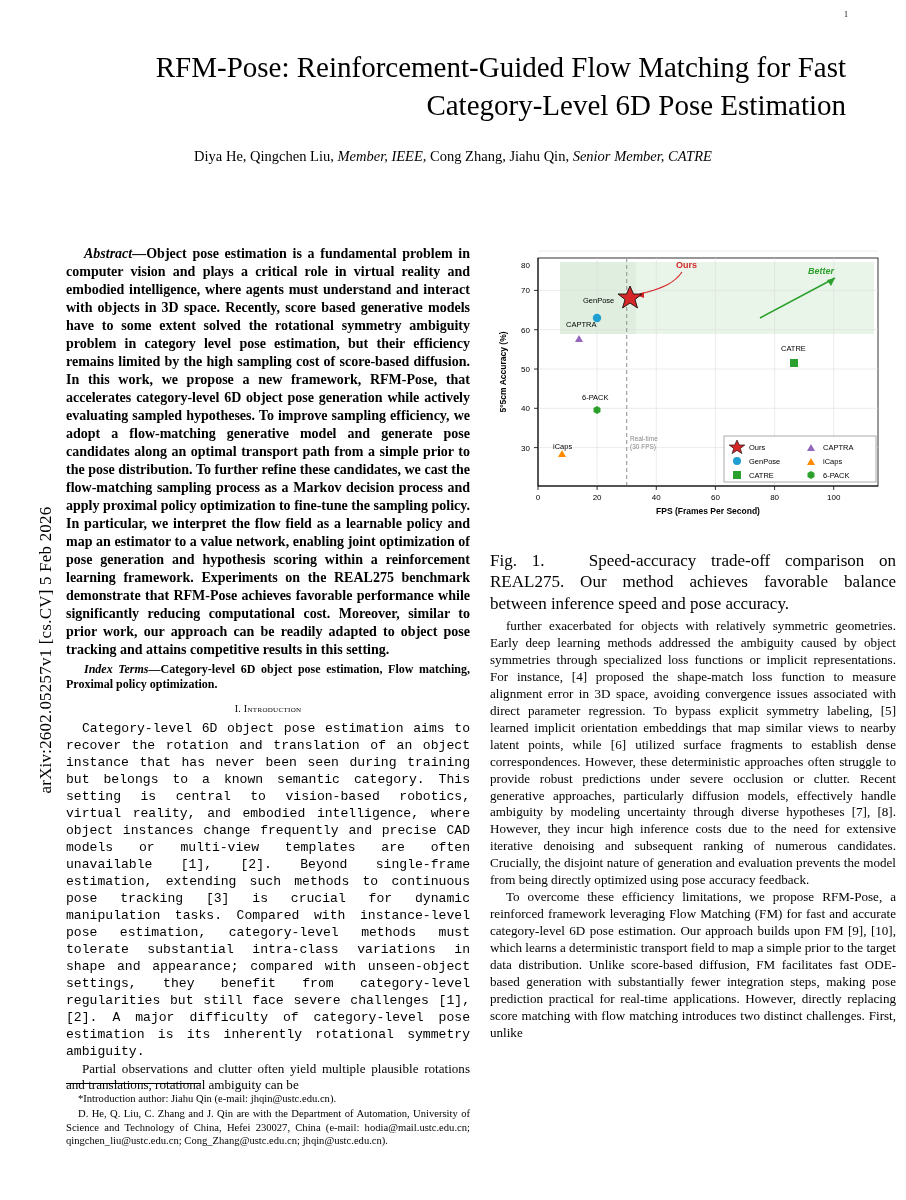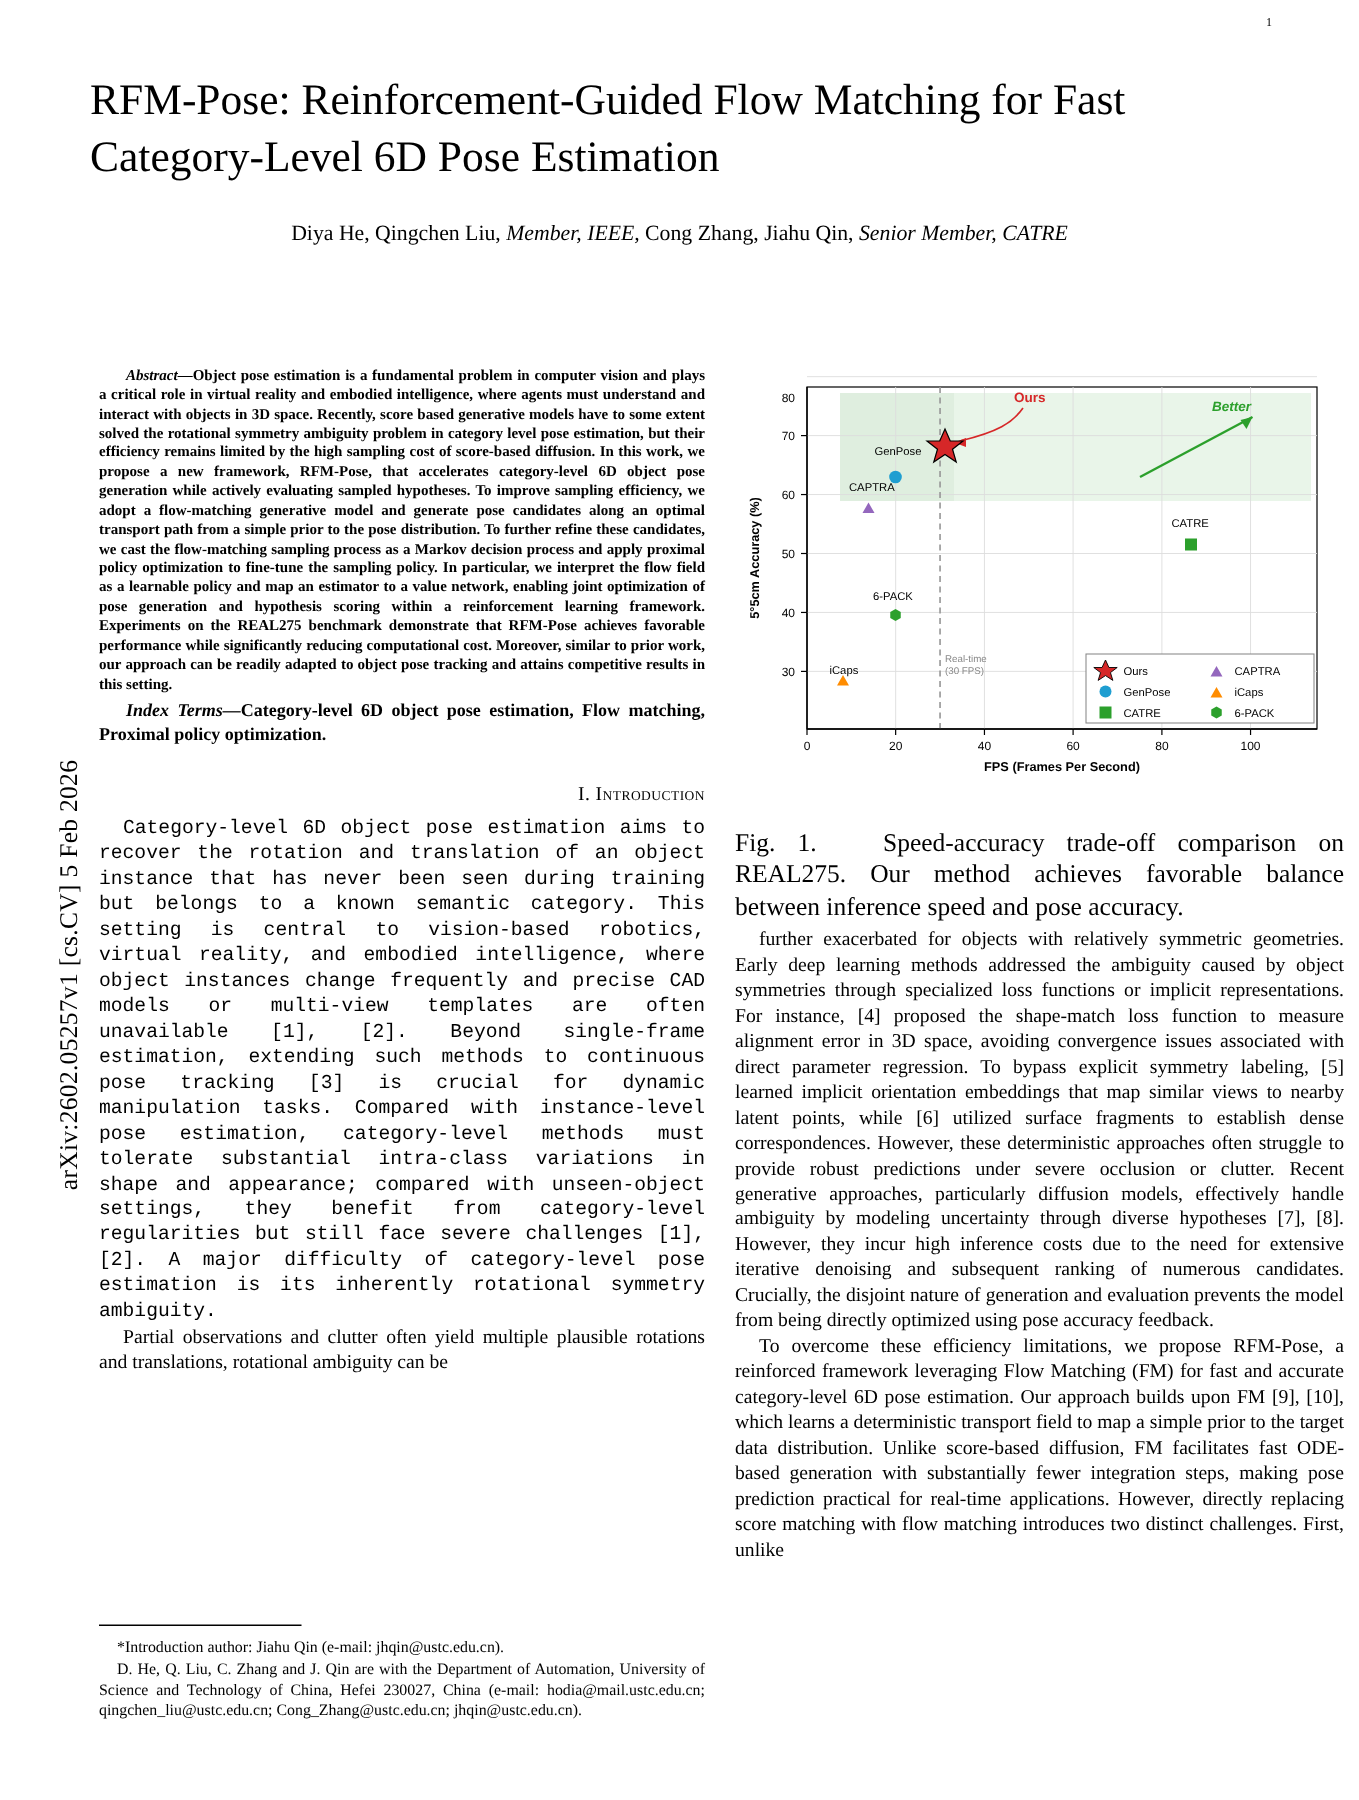--- a/index.html
+++ b/index.html
@@ -44,21 +44,21 @@
     letter-spacing: 0.2px;
     white-space: nowrap;
     text-align: center;
   }
 
   .title {
     position: absolute;
     left: 60px;
     top: 48px;
     width: 786px;
-    text-align: left;
+    text-align: right;
     font-size: 29px;
     line-height: 1.32;
     font-family: "Liberation Serif", serif;
   }
 
   .authors {
     position: absolute;
     left: 60px;
     top: 148px;
     width: 786px;
@@ -70,44 +70,44 @@
 
   
   .col-left {
     position: absolute;
     left: 66px;
     top: 245px;
     width: 404px;
   }
 
   .abstract {
-    font-size: 10px;
+    font-size: 14px;
     line-height: 1.285;
     text-align: justify;
     font-weight: bold;
     font-family: "Liberation Serif", serif;
     text-indent: 18px;
   }
   .abstract .lead { font-style: italic; }
 
   .indexterms {
     margin-top: 3px;
     font-size: 12px;
     line-height: 1.285;
     text-align: justify;
     font-weight: bold;
     text-indent: 18px;
   }
   .indexterms .lead { font-style: italic; }
 
   .section-head {
-    margin-top: 24px;
+    margin-top: 11px;
     margin-bottom: 7px;
-    text-align: right;
-    font-size: 13px;
+    text-align: center;
+    font-size: 10px;
     font-variant: small-caps;
     letter-spacing: 0.3px;
   }
 
   p.body {
     font-size: 13.1px;
     line-height: 1.295;
     text-align: justify;
     margin: 0;
     text-indent: 16px;

